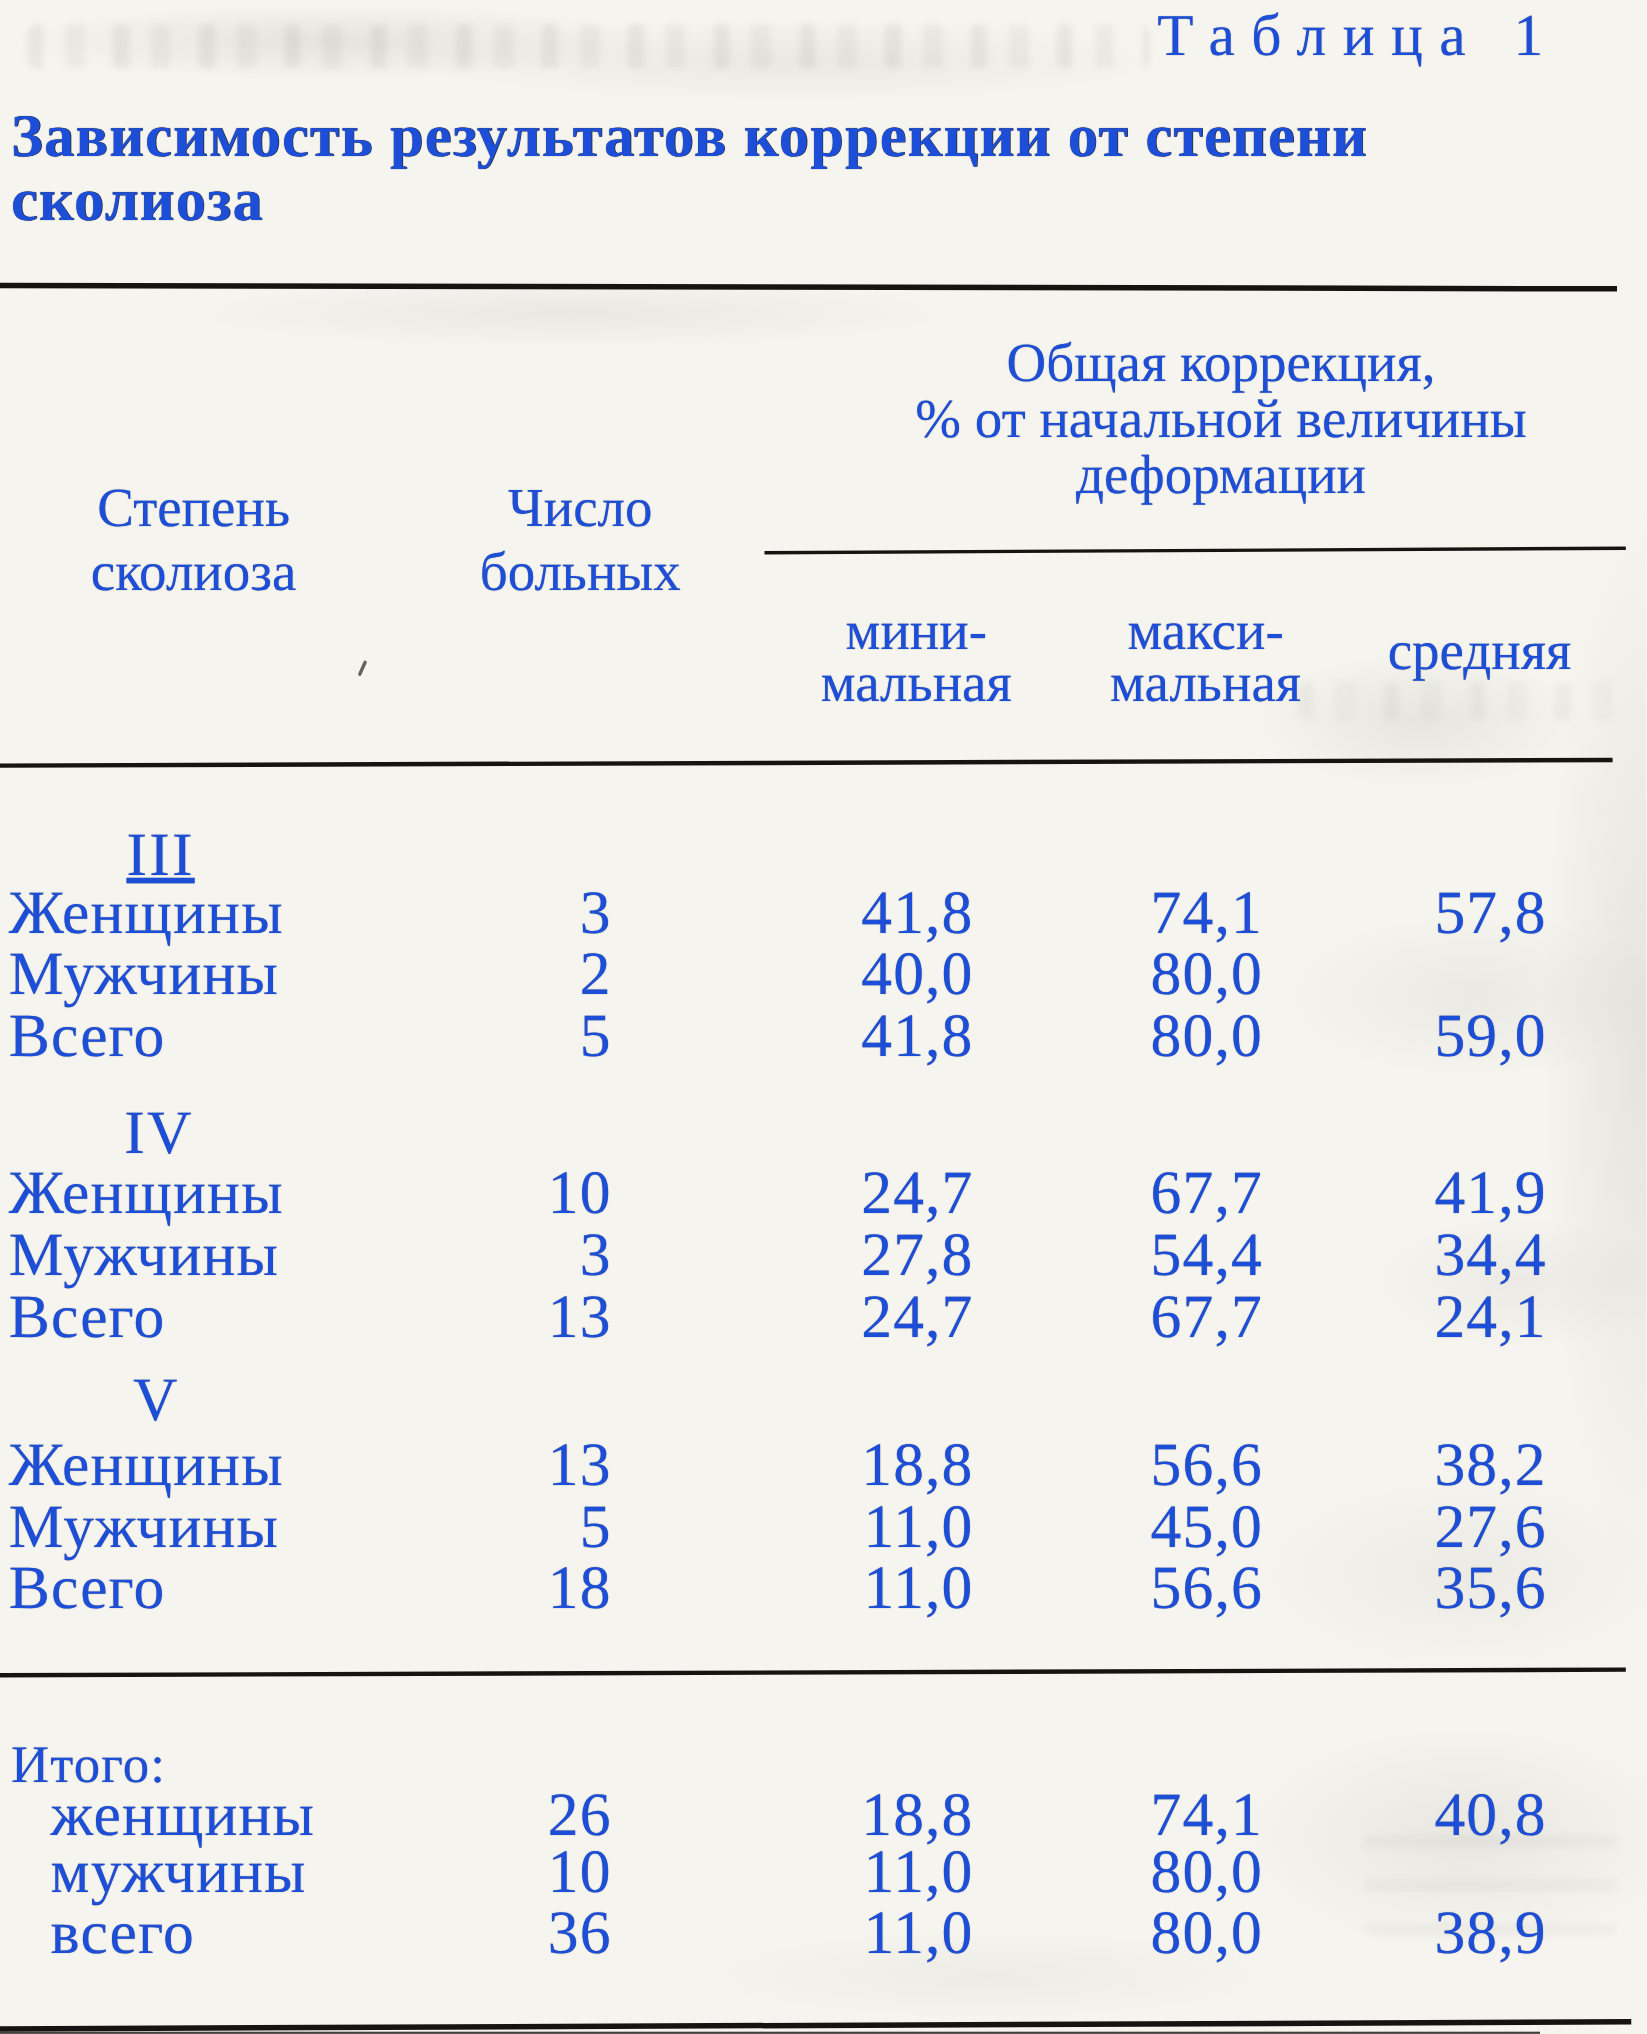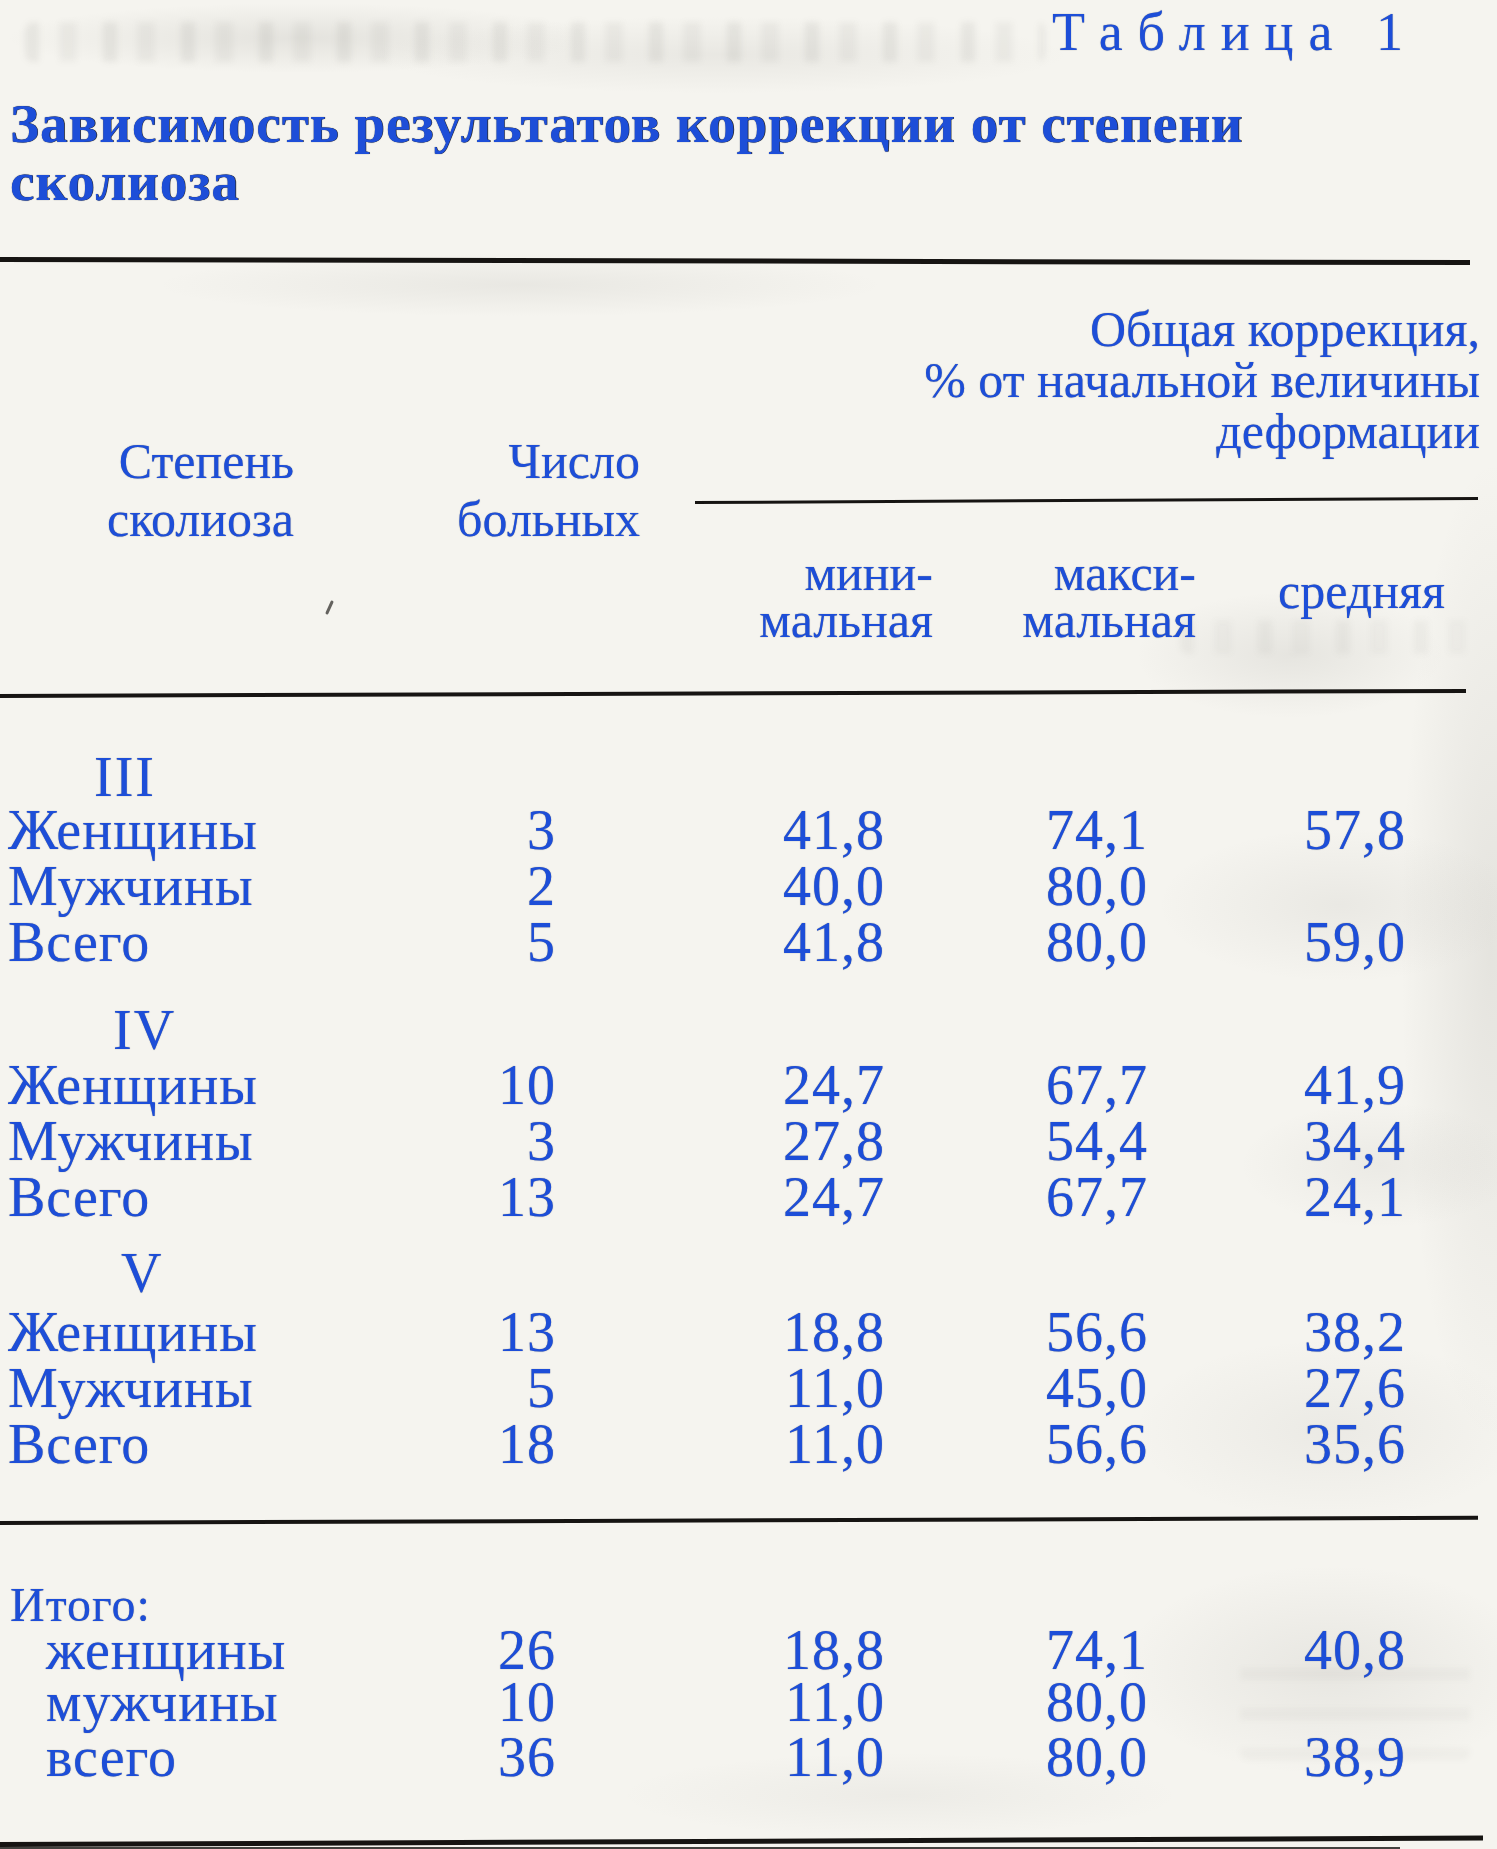--- a/index.html
+++ b/index.html
@@ -53,39 +53,39 @@
   }
 
   .rule { position:absolute; background:#161412; transform-origin:left center; }
   .rule-top        { left:0;    top:257px;  width:1470px; height:5px; transform:rotate(0.12deg); }
   .rule-subheader  { left:695px;top:501px;  width:783px;  height:3px; transform:rotate(-0.3deg); }
   .rule-header-bot { left:0;    top:694px;  width:1466px; height:4px; transform:rotate(-0.2deg); }
   .rule-mid        { left:0;    top:1521px; width:1478px; height:4px; transform:rotate(-0.2deg); }
   .rule-bottom     { left:0;    top:1842px; width:1483px; height:5px; transform:rotate(-0.25deg); }
   .rule-bottom2    { left:0;    top:1847px; width:1400px; height:2px; opacity:.8; }
 
-  .hdr { position:absolute; text-align:right; font-size:50px; }
+  .hdr { position:absolute; text-align:center; font-size:50px; }
   .hdr-degree { left:58px;  top:432px; width:236px; line-height:58px; }
   .hdr-count  { left:415px; top:432px; width:225px; line-height:58px; }
   .hdr-group  { left:740px; top:304px; width:740px; line-height:51px; }
   .hdr-min    { left:733px; top:550px; width:200px; line-height:47px; }
   .hdr-max    { left:996px; top:550px; width:200px; line-height:47px; }
   .hdr-avg    { left:1245px;top:568px; width:200px; line-height:47px; }
 
   .row {
     position:absolute; left:0; width:1406px; height:56px;
     display:grid; grid-template-columns:330px 226px 329px 263px 258px;
     font-size:56px; line-height:56px; letter-spacing:1px; white-space:nowrap;
   }
   .cell-label { text-align:left; padding-left:8px; }
   .cell-num   { text-align:right; }
   .indent .cell-label { padding-left:46px; }
 
   .gdeg { position:absolute; font-size:56px; line-height:56px; letter-spacing:2px; }
-  .deg3 { left:94px; top:749px; }
+  .deg3 { left:115px; top:749px;text-decoration:underline; }
   .deg4 { left:113px; top:1002px; }
   .deg5 { left:121px; top:1245px; }
   .totals-label { position:absolute; left:10px; top:1577px; font-size:48px; line-height:56px; letter-spacing:1px; }
 
   .tick {
     position:absolute; left:328px; top:600px; width:3px; height:15px;
     background:#4a4844; border-radius:2px; transform:rotate(24deg); opacity:.85;
   }
 
   

